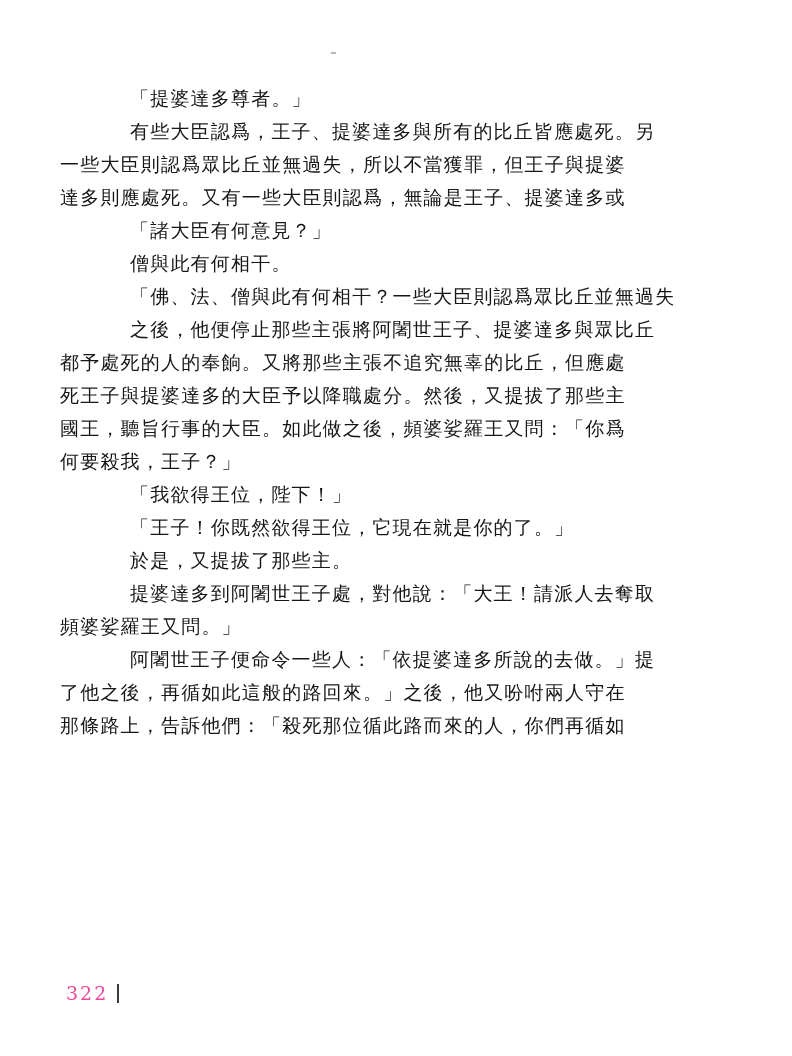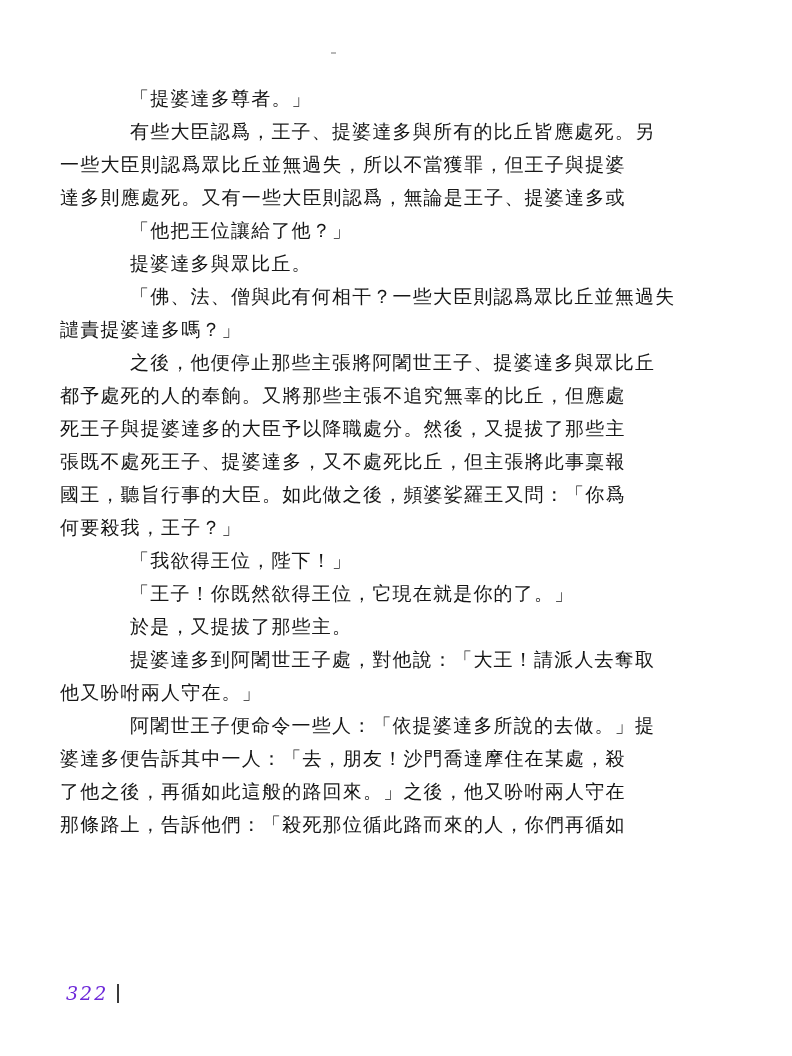--- a/index.html
+++ b/index.html
@@ -49,60 +49,56 @@
     left: 66px;
     top: 981px;
     height: 24px;
     display: flex;
     align-items: center;
   }
   .page-number {
     font-family: "DejaVu Serif", serif;
     font-size: 19px;
     letter-spacing: 2px;
-    color: #6d28d9;
+    color: #ec4899;
     font-variant-numeric: oldstyle-nums;
-    font-style: italic;
   }
   .footer-rule {
     width: 2px;
     height: 19px;
     margin-left: 9px;
     background: #3a3a3a;
   }
 </style>
 </head>
 <body>
 
 <div class="page">
 
   <div class="scan-artifact"></div>
 
   <div class="text-block">
       <div class="line indent">「提婆達多尊者。」</div>
       <div class="line indent">有些大臣認爲，王子、提婆達多與所有的比丘皆應處死。另</div>
       <div class="line">一些大臣則認爲眾比丘並無過失，所以不當獲罪，但王子與提婆</div>
       <div class="line">達多則應處死。又有一些大臣則認爲，無論是王子、提婆達多或</div>
-      <div class="line indent">「他把王位讓給了他？」</div>
-      <div class="line indent">提婆達多與眾比丘。</div>
+      <div class="line indent">「諸大臣有何意見？」</div>
+      <div class="line indent">僧與此有何相干。</div>
       <div class="line indent">「佛、法、僧與此有何相干？一些大臣則認爲眾比丘並無過失</div>
-      <div class="line">譴責提婆達多嗎？」</div>
       <div class="line indent">之後，他便停止那些主張將阿闍世王子、提婆達多與眾比丘</div>
       <div class="line">都予處死的人的奉餉。又將那些主張不追究無辜的比丘，但應處</div>
       <div class="line">死王子與提婆達多的大臣予以降職處分。然後，又提拔了那些主</div>
-      <div class="line">張既不處死王子、提婆達多，又不處死比丘，但主張將此事稟報</div>
       <div class="line">國王，聽旨行事的大臣。如此做之後，頻婆娑羅王又問：「你爲</div>
       <div class="line">何要殺我，王子？」</div>
       <div class="line indent">「我欲得王位，陛下！」</div>
       <div class="line indent">「王子！你既然欲得王位，它現在就是你的了。」</div>
       <div class="line indent">於是，又提拔了那些主。</div>
       <div class="line indent">提婆達多到阿闍世王子處，對他說：「大王！請派人去奪取</div>
-      <div class="line">他又吩咐兩人守在。」</div>
+      <div class="line">頻婆娑羅王又問。」</div>
       <div class="line indent">阿闍世王子便命令一些人：「依提婆達多所說的去做。」提</div>
-      <div class="line">婆達多便告訴其中一人：「去，朋友！沙門喬達摩住在某處，殺</div>
       <div class="line">了他之後，再循如此這般的路回來。」之後，他又吩咐兩人守在</div>
       <div class="line">那條路上，告訴他們：「殺死那位循此路而來的人，你們再循如</div>
     </div>
 
   <div class="footer">
     <span class="page-number">322</span>
     <span class="footer-rule"></span>
   </div>
 
 </div>

